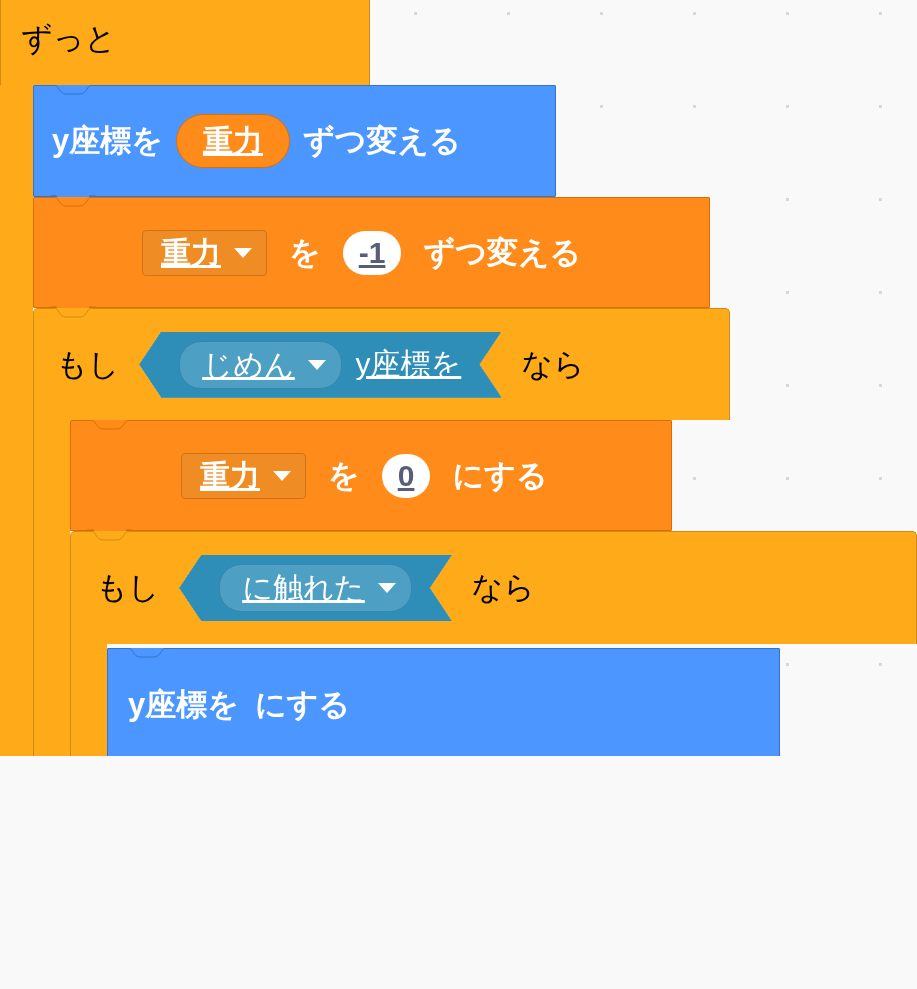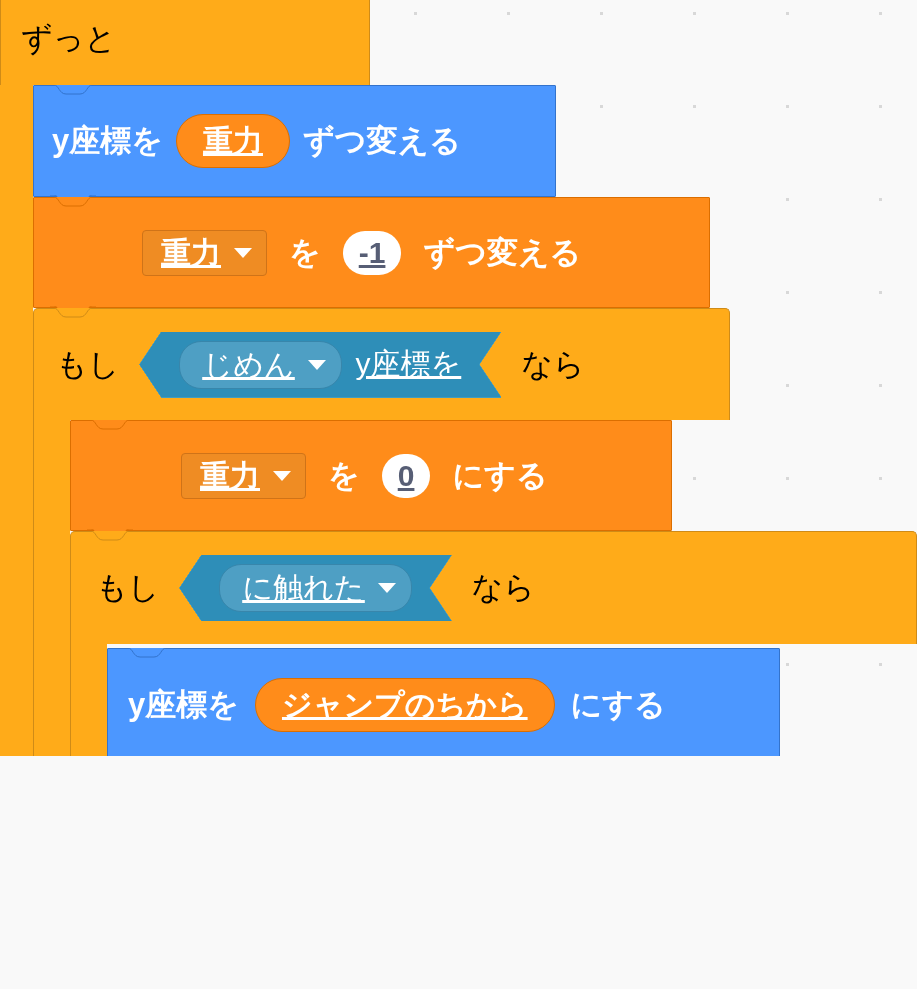--- a/index.html
+++ b/index.html
@@ -307,17 +307,16 @@
   </div>
 
   <div class="blk stack c-motion" style="left:107px; top:648px; width:673px; height:114px; gap:16px; padding-left:20px;">
     <svg class="notch-top" viewBox="0 0 46 10" preserveAspectRatio="none">
       <path d="M0 0 H4 C9 0 9 9 16 9 H30 C37 9 37 0 42 0 H46" fill="#4c97ff" stroke="#3373cc" stroke-width="1"></path>
     </svg>
     <svg class="bump-bot" viewBox="0 0 46 11" preserveAspectRatio="none">
       <path d="M0 0 H4 C9 0 9 10 16 10 H30 C37 10 37 0 42 0 H46" fill="#4c97ff" stroke="#3373cc" stroke-width="1"></path>
     </svg>
     <span class="lbl fs-31">y座標を</span>
-    <span class="reporter fs-30">ジャンプのちから</span>
     <span class="lbl fs-31">にする</span>
   </div>
 
 </div>
 
 </body></html>

